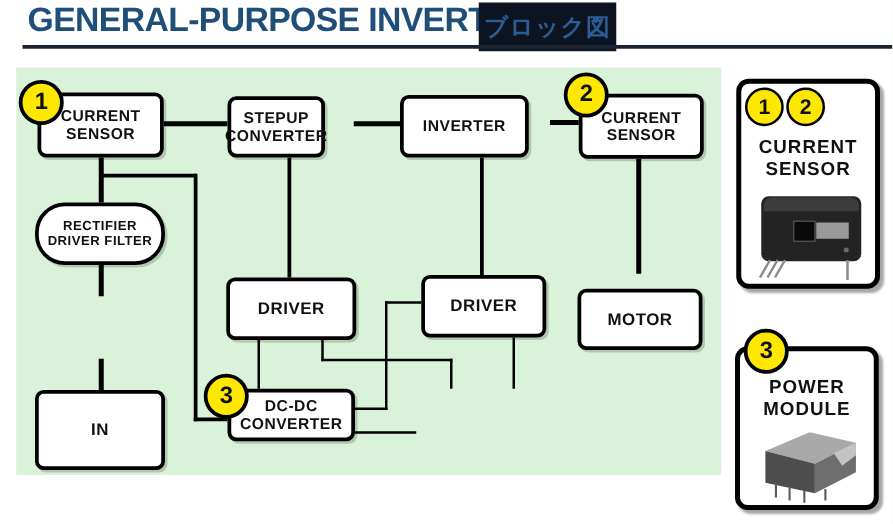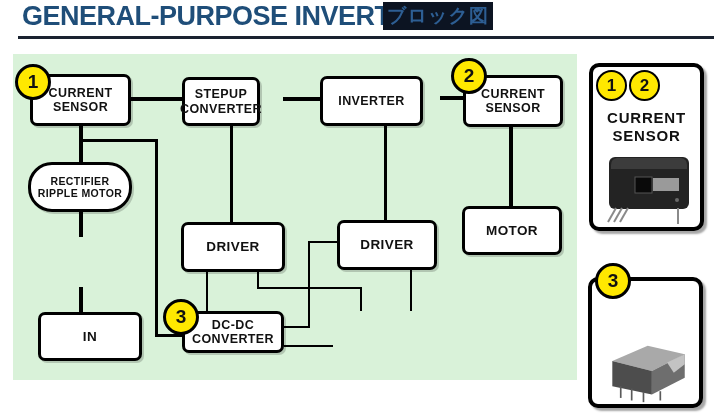--- a/index.html
+++ b/index.html
@@ -2,21 +2,21 @@
 <html><head>
 <meta charset="utf-8">
 <style>
   html,body{margin:0;padding:0;background:#fff;}
   body{font-family:"Liberation Sans",sans-serif;}
   #canvas{position:relative;width:714px;height:419px;background:#fff;overflow:hidden;}
 
   
   .title{position:absolute;left:22px;top:1px;font-size:27px;font-weight:900;
          color:#1f4e79;letter-spacing:-0.5px;white-space:nowrap;}
-  .tag-box{position:absolute;left:383px;top:2px;width:110px;height:28px;background:#0c1422;
+  .tag-box{position:absolute;left:383px;top:2px;width:110px;height:39px;background:#0c1422;
            display:flex;align-items:center;justify-content:center;}
   .tag-box span{font-size:19px;font-weight:700;color:#2d5e93;letter-spacing:1px;}
   .rule{position:absolute;left:18px;top:36px;width:696px;height:3px;background:#1a2230;}
 
   
   .diagram-bg{position:absolute;left:13px;top:54px;width:564px;height:326px;background:#d9f2d9;}
 
   .block{position:absolute;background:#fff;border:3px solid #000;border-radius:7px;
          display:flex;flex-direction:column;align-items:center;justify-content:center;
          font-size:12.5px;font-weight:700;color:#111;text-align:center;line-height:1.15;
@@ -82,32 +82,32 @@
   </div>
   <div class="block" style="left:320px;top:76px;width:103px;height:50px">
     <span>INVERTER</span>
   </div>
   <div class="block" style="left:463px;top:75px;width:100px;height:52px">
     <span>CURRENT</span>
     <span>SENSOR</span>
   </div>
   <div class="block small" style="left:28px;top:162px;width:104px;height:50px">
     <span>RECTIFIER</span>
-    <span>RIPPLE MOTOR</span>
+    <span>DRIVER FILTER</span>
   </div>
-  <div class="block" style="left:38px;top:312px;width:104px;height:49px;font-size:13.5px">
+  <div class="block" style="left:28px;top:312px;width:104px;height:64px;font-size:13.5px">
     <span>IN</span>
   </div>
   <div class="block" style="left:181px;top:222px;width:104px;height:50px;font-size:13.5px">
     <span>DRIVER</span>
   </div>
   <div class="block" style="left:337px;top:220px;width:100px;height:50px;font-size:13.5px">
     <span>DRIVER</span>
   </div>
-  <div class="block" style="left:462px;top:206px;width:100px;height:49px;font-size:13.5px">
+  <div class="block" style="left:462px;top:231px;width:100px;height:49px;font-size:13.5px">
     <span>MOTOR</span>
   </div>
   <div class="block" style="left:182px;top:311px;width:102px;height:42px">
     <span>DC-DC</span>
     <span>CONVERTER</span>
   </div>
 
   <div class="badge" style="left:15px;top:64px">
     <span>1</span>
   </div>
@@ -139,20 +139,24 @@
       <line x1="25" y1="61" x2="17" y2="75" stroke="#8a8a8a" stroke-width="2"></line>
       <line x1="31" y1="61" x2="23" y2="75" stroke="#8a8a8a" stroke-width="2"></line>
       <line x1="81" y1="61" x2="81" y2="77" stroke="#8a8a8a" stroke-width="2"></line>
     </svg>
   </div>
 
   <div class="panel" style="left:588px;top:277px;width:115px;height:131px">
     <div class="badge" style="left:3px;top:-18px;width:30px;height:30px;font-size:19px;border-width:3px">
       <span>3</span>
     </div>
+    <div class="panel-label" style="top:20px">
+      <div>POWER</div>
+      <div>MODULE</div>
+    </div>
     <svg class="photo" style="left:2px;top:58px" width="104" height="64" viewBox="0 0 110 76">
       <polygon points="15,26 57,8 101,18 62,38" fill="#a9a9a9"></polygon>
       <polygon points="15,26 62,38 62,66 15,56" fill="#4d4d4d"></polygon>
       <polygon points="62,38 101,18 101,46 62,66" fill="#6e6e6e"></polygon>
       <polygon points="80,28 101,18 101,30 88,40" fill="#c3c3c3"></polygon>
       <line x1="25" y1="56" x2="25" y2="70" stroke="#5a5a5a" stroke-width="2"></line>
       <line x1="38" y1="59" x2="38" y2="73" stroke="#5a5a5a" stroke-width="2"></line>
       <line x1="52" y1="63" x2="52" y2="75" stroke="#5a5a5a" stroke-width="2"></line>
       <line x1="72" y1="62" x2="72" y2="73" stroke="#5a5a5a" stroke-width="2"></line>
     </svg>

